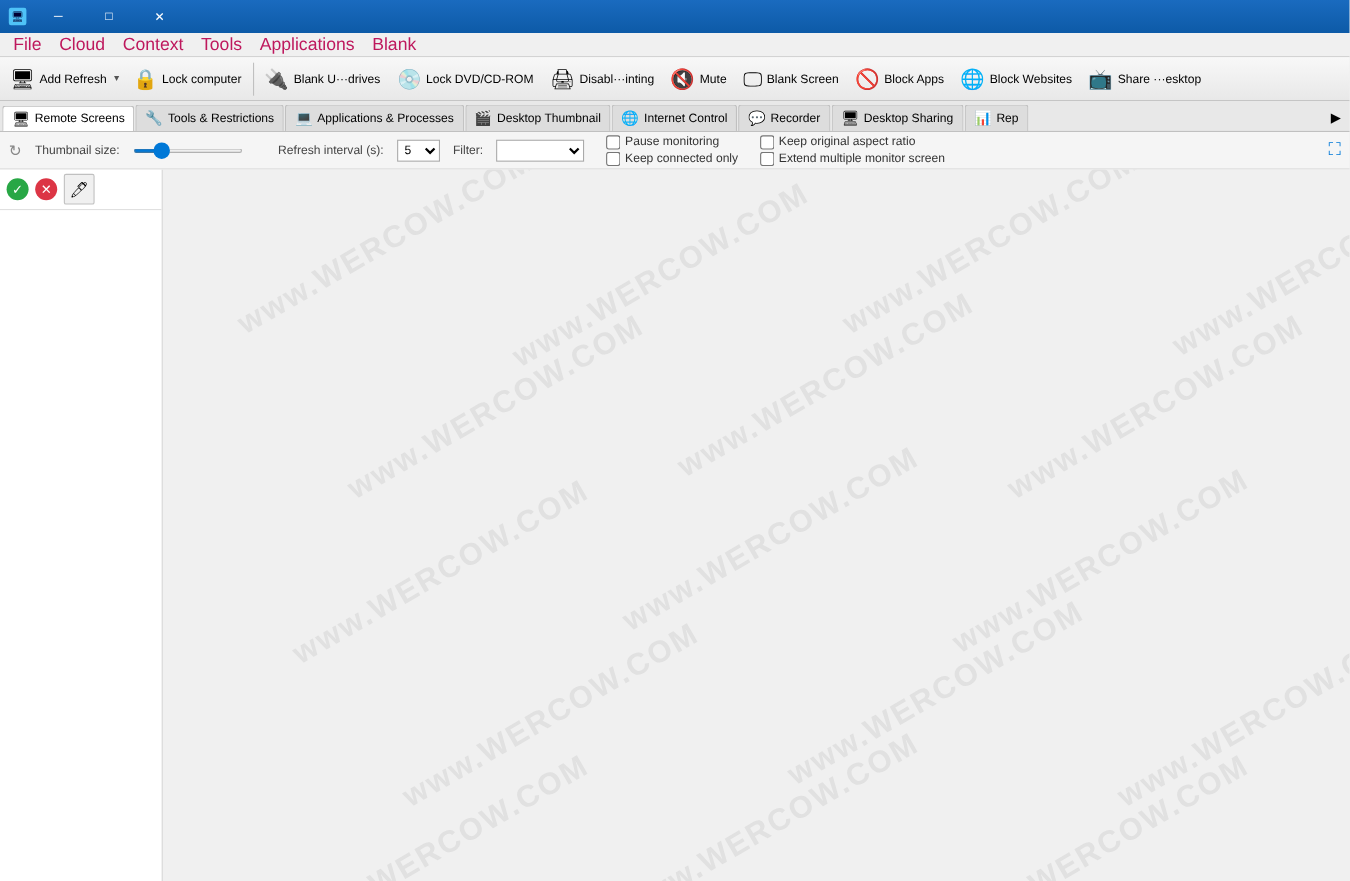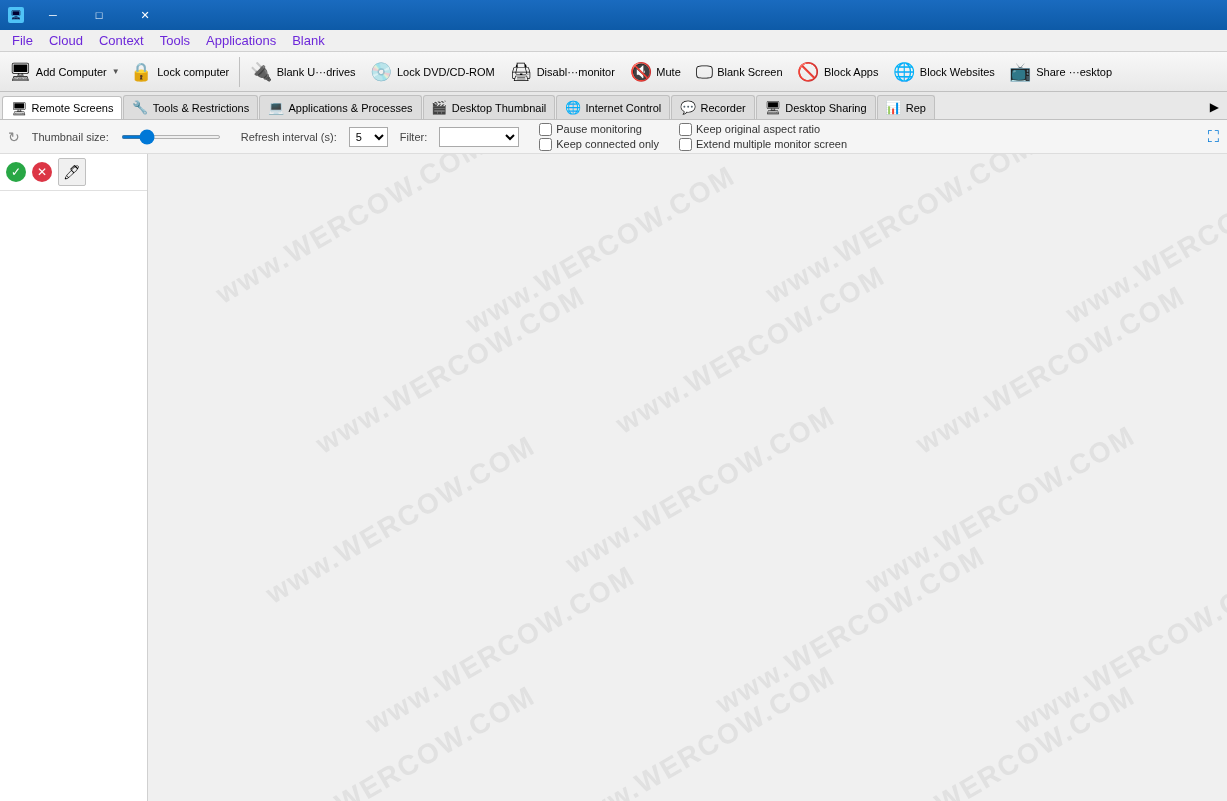--- a/index.html
+++ b/index.html
@@ -32,22 +32,22 @@
       background: #f0f0f0;
       height: 22px;
       display: flex;
       align-items: center;
       border-bottom: 1px solid #d0d0d0;
       padding: 0 4px;
     }
     .menu-item {
       padding: 2px 8px;
       cursor: pointer;
-      font-size: 13px;
-      color: #6d28d9;
+      font-size: 16px;
+      color: #be185d;
       height: 22px;
       display: flex;
       align-items: center;
       text-align: center;
     }
 
     
     #toolbar {
       background: linear-gradient(to bottom, #f8f8f8, #e8e8e8);
       height: 40px;
@@ -143,21 +143,21 @@
       position: relative;
       display: flex;
       align-items: center;
     }
     .thumb-slider input[type=range] {
       width: 100%;
       height: 4px;
       cursor: pointer;
       accent-color: #0078d7;
     }
-    .refresh-label { color: #444; margin-left: 8px; }
+    .refresh-label { color: #444; margin-left: 20px; }
     .refresh-select {
       height: 20px;
       font-size: 11px;
       border: 1px solid #aaa;
       background: white;
       padding: 0 2px;
     }
     .filter-label { color: #444; }
     .filter-select {
       height: 20px;
@@ -246,39 +246,39 @@
     <div class="menu-item">Cloud</div>
     <div class="menu-item">Context</div>
     <div class="menu-item">Tools</div>
     <div class="menu-item">Applications</div>
     <div class="menu-item">Blank</div>
   </div>
 
 <div id="toolbar">
 <div class="toolbar-btn with-arrow">
       <span class="btn-icon">🖥</span>
-      <span class="btn-label">Add Computer</span>
+      <span class="btn-label">Add Refresh</span>
       <span class="btn-arrow">▼</span>
     </div>
     <div class="toolbar-btn">
       <span class="btn-icon">🔒</span>
       <span class="btn-label">Lock computer</span>
     </div>
     <div class="toolbar-separator"></div>
     <div class="toolbar-btn">
       <span class="btn-icon">🔌</span>
       <span class="btn-label">Blank U···drives</span>
     </div>
     <div class="toolbar-btn">
       <span class="btn-icon">💿</span>
       <span class="btn-label">Lock DVD/CD-ROM</span>
     </div>
     <div class="toolbar-btn">
       <span class="btn-icon">🖨</span>
-      <span class="btn-label">Disabl···monitor</span>
+      <span class="btn-label">Disabl···inting</span>
     </div>
     <div class="toolbar-btn">
       <span class="btn-icon">🔇</span>
       <span class="btn-label">Mute</span>
     </div>
     <div class="toolbar-btn">
       <span class="btn-icon">🖵</span>
       <span class="btn-label">Blank Screen</span>
     </div>
     <div class="toolbar-btn">

